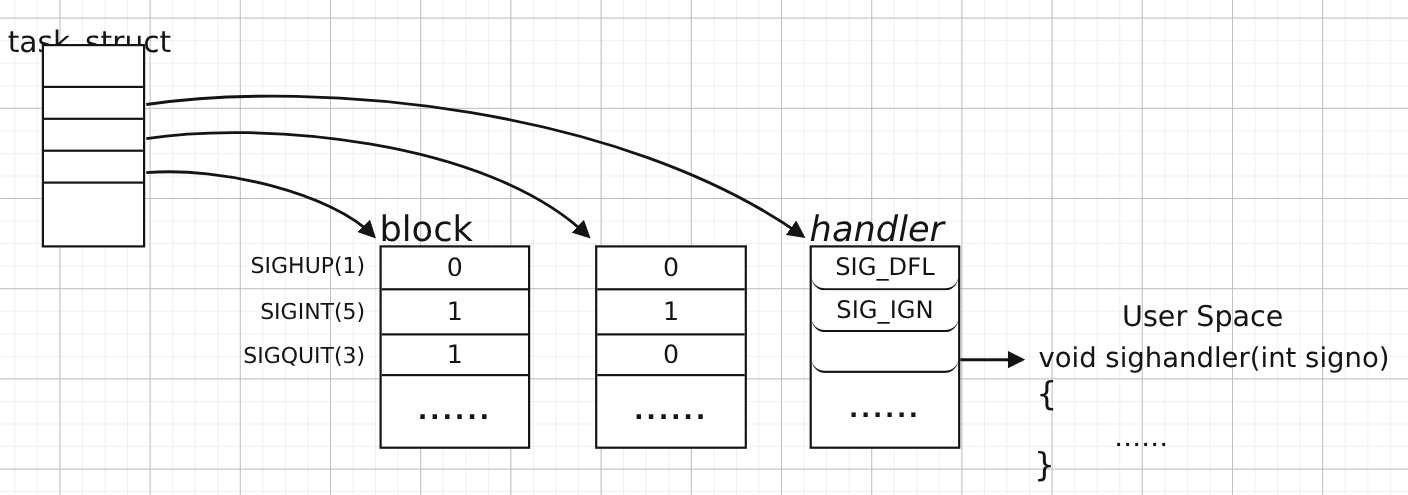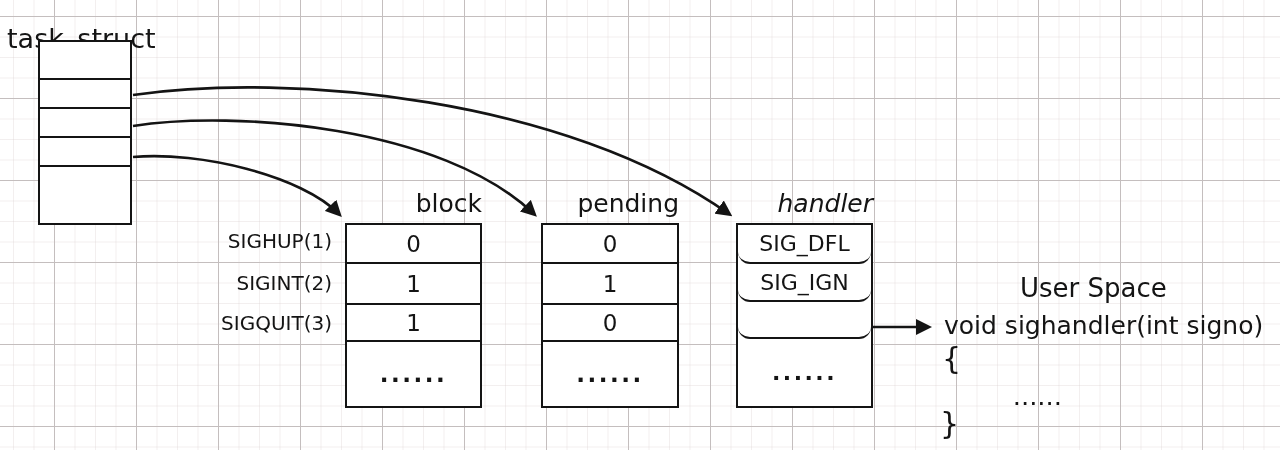--- a/index.html
+++ b/index.html
@@ -21,21 +21,21 @@
     position:absolute;border:2.5px solid #141414;background:#fff;
     display:flex;flex-direction:column;box-sizing:border-box;
   }
   .vtable .cell{
     border-bottom:2.5px solid #141414;box-sizing:border-box;
     display:flex;align-items:center;justify-content:center;
     font-size:23px;
   }
   .vtable .cell:last-child{border-bottom:none;flex:1;}
   .dots{font-size:15px;font-weight:bold;letter-spacing:2.5px;}
-  .hdr{position:absolute;font-size:25px;text-align:right;white-space:nowrap;}
+  .hdr{position:absolute;font-size:32px;text-align:left;white-space:nowrap;}
   .rowlabel{position:absolute;width:195px;text-align:right;font-size:20px;white-space:nowrap;}
   svg.overlay{position:absolute;left:0;top:0;pointer-events:none;}
   .handler-cells .cell{font-size:22px;border-radius:12px;}
   .brace{font-size:30px;}
 </style>
 </head>
 <body>
 
 <div class="canvas">
 
@@ -55,25 +55,24 @@
         <path d="M0,0 L10,5 L0,10 z" fill="#141414"></path>
       </marker>
     </defs>
     <path d="M133,95 C290,72 565,98 729,214" fill="none" stroke="#141414" stroke-width="2.6" marker-end="url(#ah)"></path>
     <path d="M133,126 C235,110 442,126 534,214" fill="none" stroke="#141414" stroke-width="2.6" marker-end="url(#ah)"></path>
     <path d="M133,157 C200,151 302,176 339,214" fill="none" stroke="#141414" stroke-width="2.6" marker-end="url(#ah)"></path>
     <path d="M828,327 L928,327" fill="none" stroke="#141414" stroke-width="2.6" marker-end="url(#ah)"></path>
   </svg>
 
   <div class="hdr" style="left:345px;top:189px;width:137px;">block</div>
-  <div class="hdr" style="left:541px;top:189px;width:138px;">pending</div>
   <div class="hdr" style="left:736px;top:189px;width:137px;font-style:italic;">handler</div>
 
   <div class="rowlabel" style="left:137px;top:229px;">SIGHUP(1)</div>
-  <div class="rowlabel" style="left:137px;top:271px;">SIGINT(2)</div>
+  <div class="rowlabel" style="left:137px;top:271px;">SIGINT(5)</div>
   <div class="rowlabel" style="left:137px;top:311px;">SIGQUIT(3)</div>
 
   <div class="vtable" style="left:345px;top:223px;width:137px;height:185px;">
     <div class="cell" style="height:39px;">0</div>
     <div class="cell" style="height:41px;">1</div>
     <div class="cell" style="height:37px;">1</div>
     <div class="cell dots">......</div>
   </div>
 
   <div class="vtable" style="left:541px;top:223px;width:138px;height:185px;">

